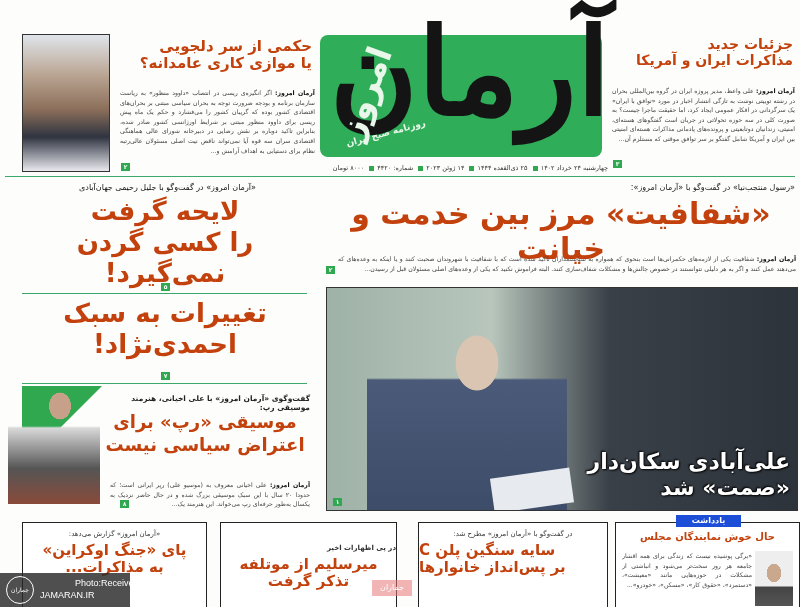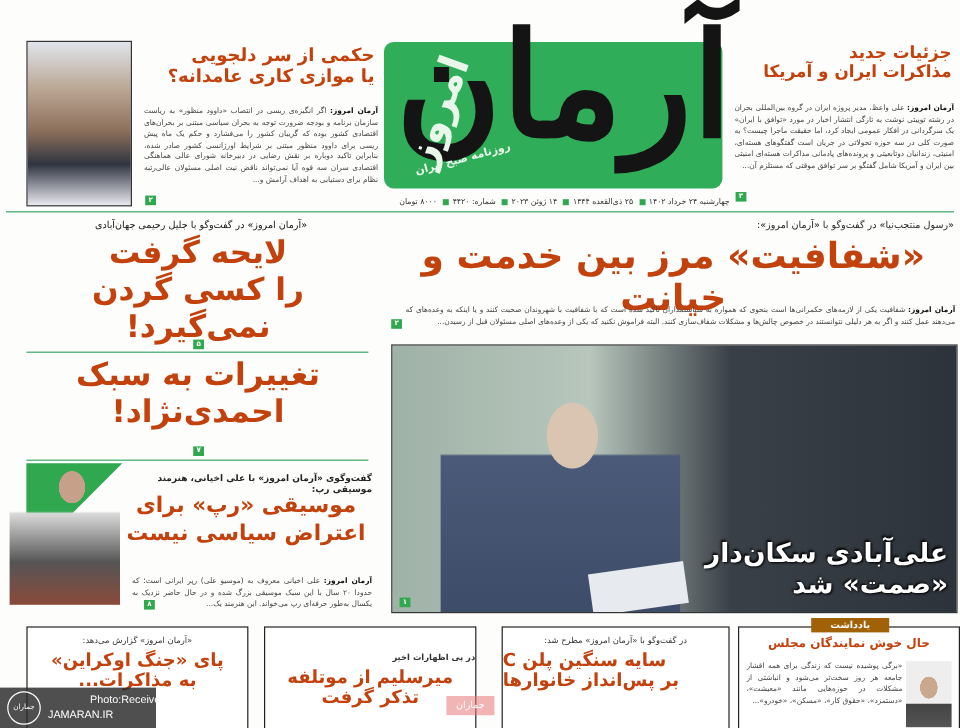--- a/index.html
+++ b/index.html
@@ -13,21 +13,21 @@
   .badge{display:inline-block;background:#2fa84f;color:#fff;font-size:6px;line-height:8px;width:9px;height:8px;text-align:center;font-weight:bold;}
   .rule{background:#3aa96a;height:1px;}
   .photo{overflow:hidden;}
   
   .mast-green{background:#2fad59;border-radius:8px;}
   .logo-big{font-family:"DejaVu Serif",serif;font-weight:bold;color:#141414;font-size:120px;line-height:120px;letter-spacing:-6px;}
   .logo-small{color:#e8f7ea;font-weight:bold;}
   .dateline{font-size:6.5px;color:#333;direction:rtl;white-space:nowrap;}
   .dateline .sq{display:inline-block;width:5px;height:5px;background:#2fa84f;margin:0 3px;vertical-align:middle;}
   .box{border:1.5px solid #222;background:#fff;}
-  .tag{background:#a16207;color:#fff;font-size:8px;font-weight:bold;text-align:center;}
+  .tag{background:#1d4ed8;color:#fff;font-size:8px;font-weight:bold;text-align:center;}
   .watermark{background:rgba(40,40,40,.82);color:#fff;}
   .stamp{background:rgba(232,120,120,.55);}
 </style>
 </head>
 <body>
 
 <div class="abs mast-green" style="left:320px;top:35px;width:282px;height:122px;"></div>
 <div class="abs logo-big center" style="left:395px;top:12px;width:215px;height:140px;direction:rtl;">آرمان</div>
 <div class="abs logo-small" style="left:330px;top:50px;font-size:34px;direction:rtl;transform:rotate(-70deg);transform-origin:left top;top:130px;">امروز</div>
 <div class="abs logo-small" style="left:345px;top:128px;font-size:9px;direction:rtl;transform:rotate(-15deg);">روزنامه صبح ایران</div>

